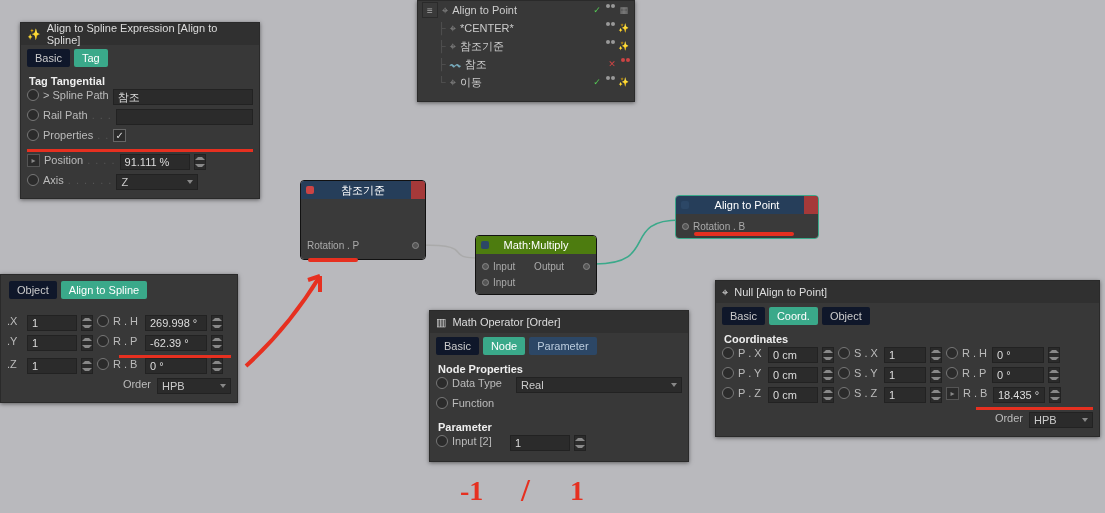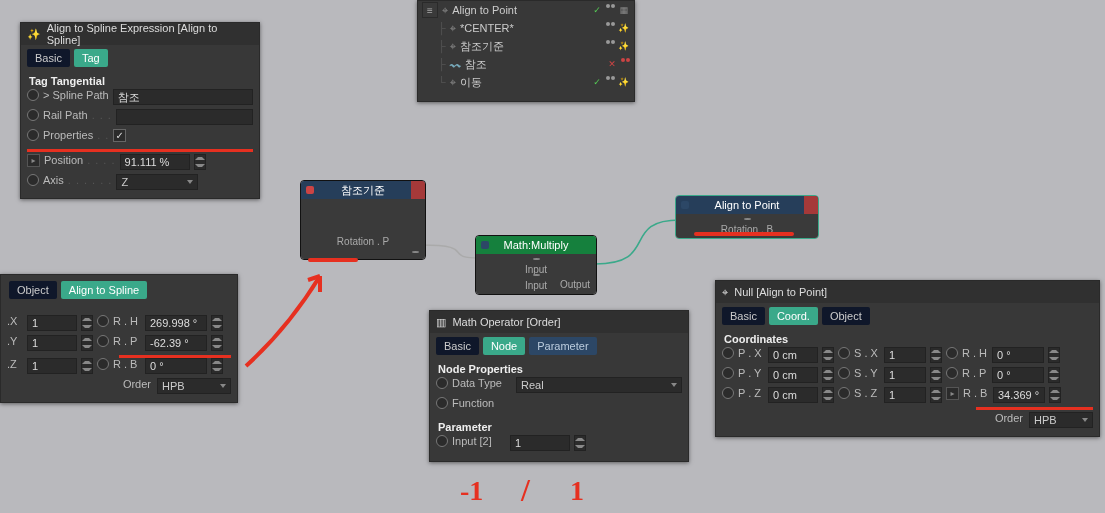--- a/index.html
+++ b/index.html
@@ -23,21 +23,21 @@
   .checkbox.checked::after { content:"✓"; }
   .dropdown { background:#2b2b2b; border:1px solid #222; height:16px; display:flex; align-items:center; padding:0 4px; color:#ccc; font-size:11px; position:relative; }
   .dropdown::after { content:""; position:absolute; right:4px; border-left:3px solid transparent; border-right:3px solid transparent; border-top:4px solid #888; }
   .iconbtn { width:16px; height:16px; background:#3a3a3a; border:1px solid #2a2a2a; display:flex; align-items:center; justify-content:center; color:#aaa; font-size:10px; }
   
   
   .node { position:absolute; border:1px solid #111; border-radius:4px; overflow:hidden; font-size:11px; }
   .node-header { height:18px; display:flex; align-items:center; justify-content:center; font-size:11px; color:#fff; background:#263e5a; position:relative; }
   .node-header.red-accent::after { content:""; position:absolute; right:0; top:0; width:14px; height:100%; background:#a53939; }
   .node-body { background:#3a3a3a; padding:4px 0; color:#ccc; }
-  .port-row { display:flex; align-items:center; height:16px; padding:0 6px; gap:4px; font-size:10px; color:#aaa;flex-direction:column; }
+  .port-row { display:flex; align-items:center; height:16px; padding:0 6px; gap:4px; font-size:10px; color:#aaa; }
   .port { width:7px; height:7px; background:#555; border-radius:50%; border:1px solid #888; }
   .port.out { margin-left:auto; }
   
   svg.wires { position:absolute; pointer-events:none; }
   svg.anno { position:absolute; pointer-events:none; }
   
   .tree-row { display:flex; align-items:center; height:18px; padding:0 4px; gap:4px; font-size:11px; color:#ccc; }
   .tree-indent { width:12px; display:inline-block; }
   .right-icons { margin-left:auto; display:flex; gap:3px; }
   .mini-icon { width:12px; height:12px; display:flex; align-items:center; justify-content:center; font-size:9px; }
@@ -219,21 +219,21 @@
   <div class="node-body" style="height:60px; display:flex; align-items:flex-end; padding-bottom:6px;">
     <div class="port-row" style="width:100%; justify-content:flex-end;">
       <span>Rotation . P</span>
       <span class="port out"></span>
     </div>
   </div>
 </div>
 <div style="position:absolute; left:308px; top:258px; width:50px; border-bottom:4px solid #e63020; border-radius:2px;"></div>
 
 <div class="node" style="left:475px; top:235px; width:122px;">
-  <div class="node-header" style="background:#15803d;">
+  <div class="node-header" style="background:#4d7c0f;">
     <span style="width:8px;height:8px;background:#2c4766;border-radius:2px;margin-right:4px;position:absolute;left:5px"></span>
     <span>Math:Multiply</span>
   </div>
   <div class="node-body">
     <div class="port-row">
       <span class="port"></span>
       <span>Input</span>
       <span style="margin-left:auto">Output</span>
       <span class="port out"></span>
     </div>
@@ -332,21 +332,21 @@
     <span class="radio"></span>
     <span class="plabel" style="width:26px">P . Z</span>
     <div class="field" style="width:50px">0 cm</div>
       <div class="spinner"></div>
     <span class="radio"></span>
     <span class="plabel" style="width:26px">S . Z</span>
     <div class="field" style="width:42px">1</div>
       <div class="spinner"></div>
     <span class="anim-icon">▸</span>
     <span class="plabel" style="width:26px">R . B</span>
-    <div class="field" style="width:52px">34.369 °</div>
+    <div class="field" style="width:52px">18.435 °</div>
       <div class="spinner"></div>
   </div>
   <div style="border-bottom:3px solid #e63020; margin:0 6px 2px 260px;"></div>
   <div class="proprow" style="justify-content:flex-end; gap:6px;">
     <span class="plabel">Order</span>
     <div class="dropdown" style="width:64px">HPB</div>
   </div>
   <div style="height:4px"></div>
 </div>
 

